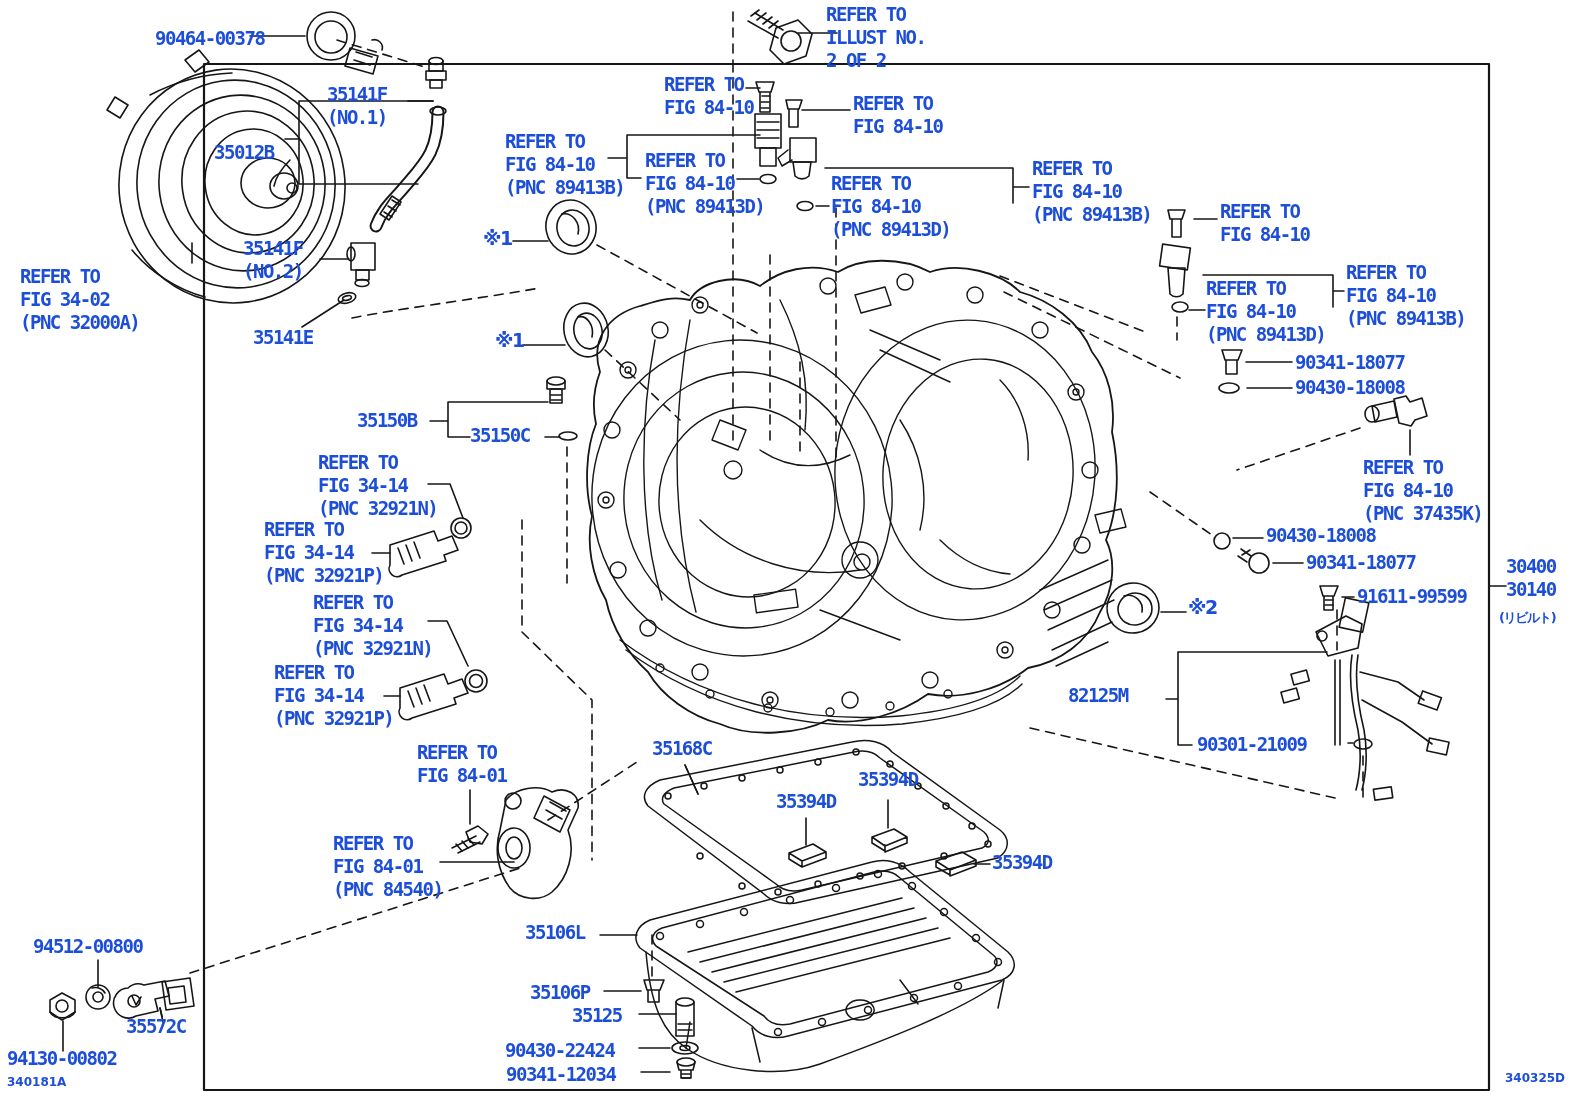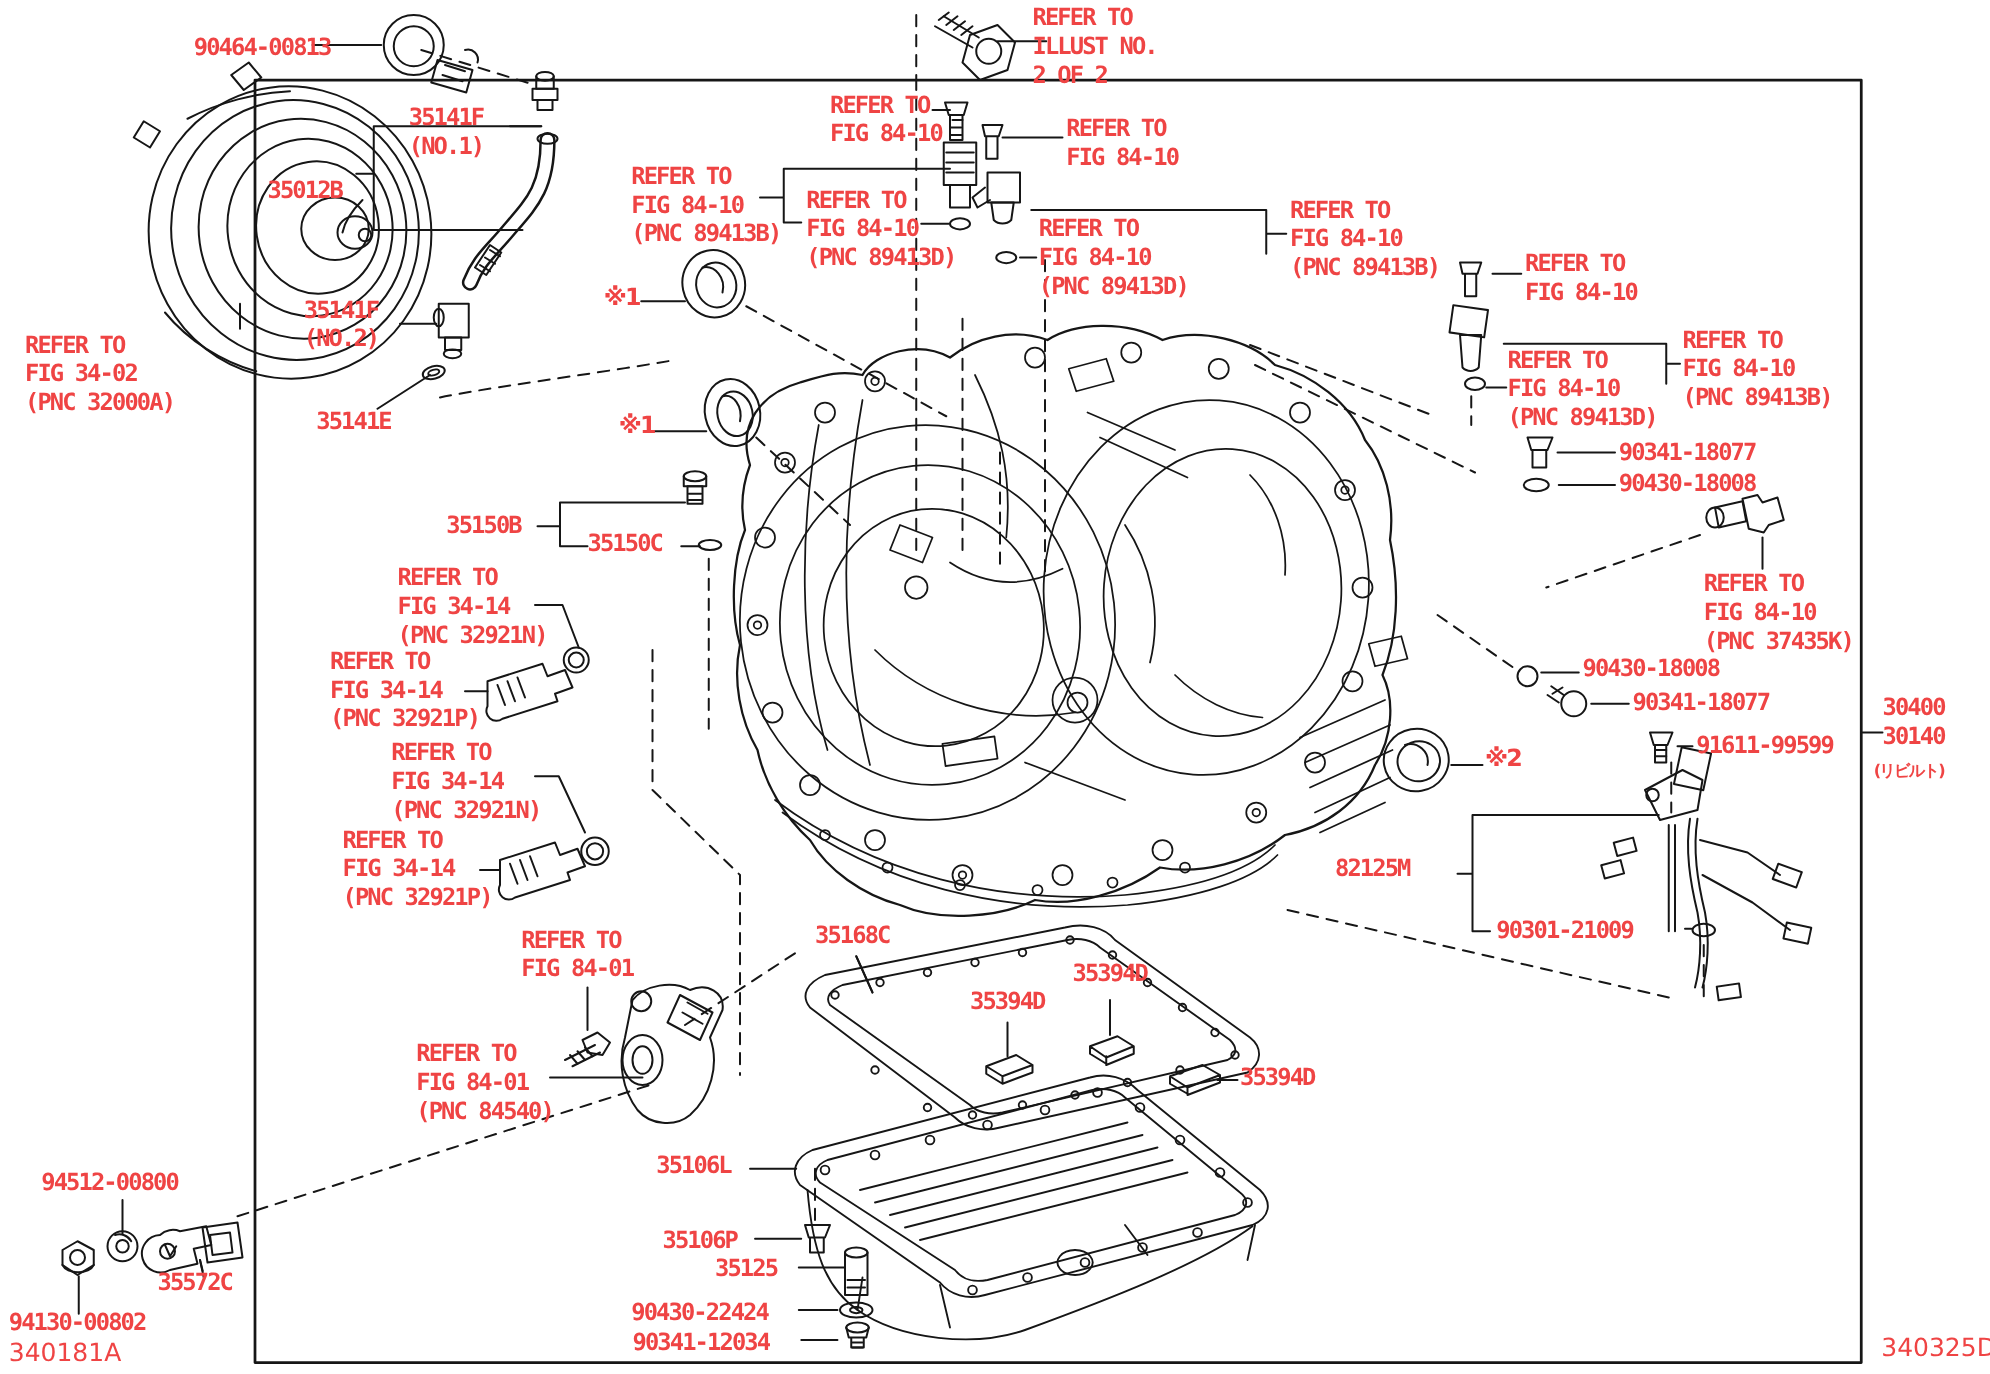--- a/index.html
+++ b/index.html
@@ -1,22 +1,22 @@
 <!DOCTYPE html>
 <html><head>
 <meta charset="utf-8">
 <style>
   html,body{margin:0;padding:0;background:#ffffff;}
   #stage{position:relative;width:1592px;height:1099px;background:#ffffff;overflow:hidden;
          font-family:"DejaVu Sans Mono","Liberation Mono",monospace;}
   #art{position:absolute;left:0;top:0;}
   #labels{position:absolute;left:0;top:0;width:100%;height:100%;pointer-events:none;}
   .lbl{position:absolute;font-weight:bold;font-size:19px;line-height:23px;letter-spacing:-1.5px;
-       color:#ef4444;white-space:pre;}
-  .lbl.reg{font-weight:normal;font-family:"DejaVu Sans","Liberation Sans",sans-serif;letter-spacing:0px;font-size:20px;}
+       color:#1d4ed8;white-space:pre;}
+  .lbl.reg{font-weight:bold;font-family:"DejaVu Sans","Liberation Sans",sans-serif;letter-spacing:0px;font-size:12px;}
   .lbl.jp{font-family:"DejaVu Sans",sans-serif;}
 </style>
 </head>
 <body>
 
 <div id="stage">
 <svg id="art" width="1592" height="1099" viewBox="0 0 1592 1099">
   <g stroke="#161616" fill="none" stroke-width="1.6" stroke-linecap="round" stroke-linejoin="round">
 
     <rect x="204" y="64" width="1285" height="1026" stroke-width="2.2"></rect>
@@ -371,21 +371,21 @@
     </g>
 
     <g>
       <path d="M408,101 h25"></path>
       <path d="M685,765 l13,29"></path>
     </g>
   </g>
 </svg>
 
 <div id="labels">
-      <div class="lbl" style="left: 155px; top: 27px;"><div>90464-00813</div></div>
+      <div class="lbl" style="left: 155px; top: 27px;"><div>90464-00378</div></div>
       <div class="lbl" style="left: 327px; top: 83px;"><div>35141F</div><div>(NO.1)</div></div>
       <div class="lbl" style="left: 214px; top: 141px;"><div>35012B</div></div>
       <div class="lbl" style="left: 243px; top: 237px;"><div>35141F</div><div>(NO.2)</div></div>
       <div class="lbl" style="left: 253px; top: 326px;"><div>35141E</div></div>
       <div class="lbl" style="left: 20px; top: 265px;"><div>REFER TO</div><div>FIG 34-02</div><div>(PNC 32000A)</div></div>
       <div class="lbl" style="left: 826px; top: 3px;"><div>REFER TO</div><div>ILLUST NO.</div><div>2 OF 2</div></div>
       <div class="lbl" style="left: 664px; top: 73px;"><div>REFER TO</div><div>FIG 84-10</div></div>
       <div class="lbl" style="left: 853px; top: 92px;"><div>REFER TO</div><div>FIG 84-10</div></div>
       <div class="lbl" style="left: 505px; top: 130px;"><div>REFER TO</div><div>FIG 84-10</div><div>(PNC 89413B)</div></div>
       <div class="lbl" style="left: 645px; top: 149px;"><div>REFER TO</div><div>FIG 84-10</div><div>(PNC 89413D)</div></div>

